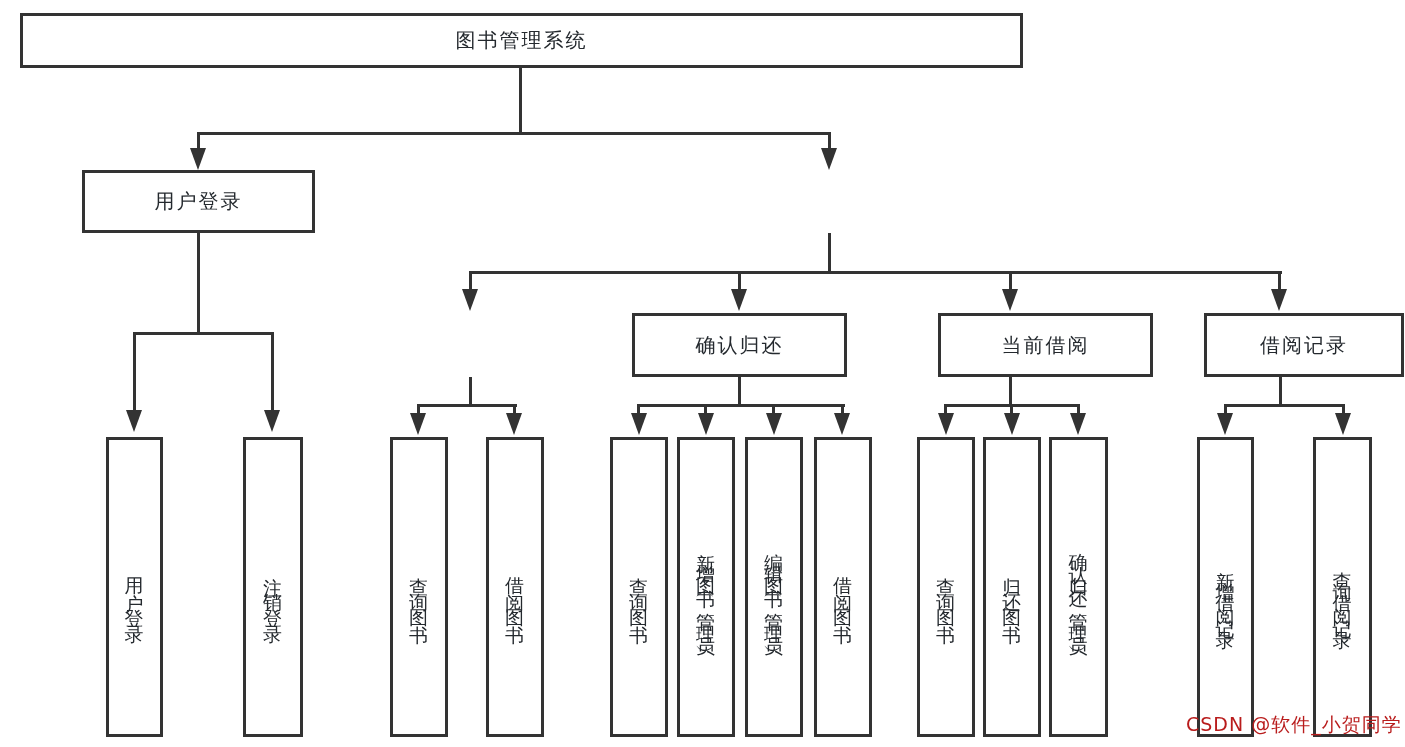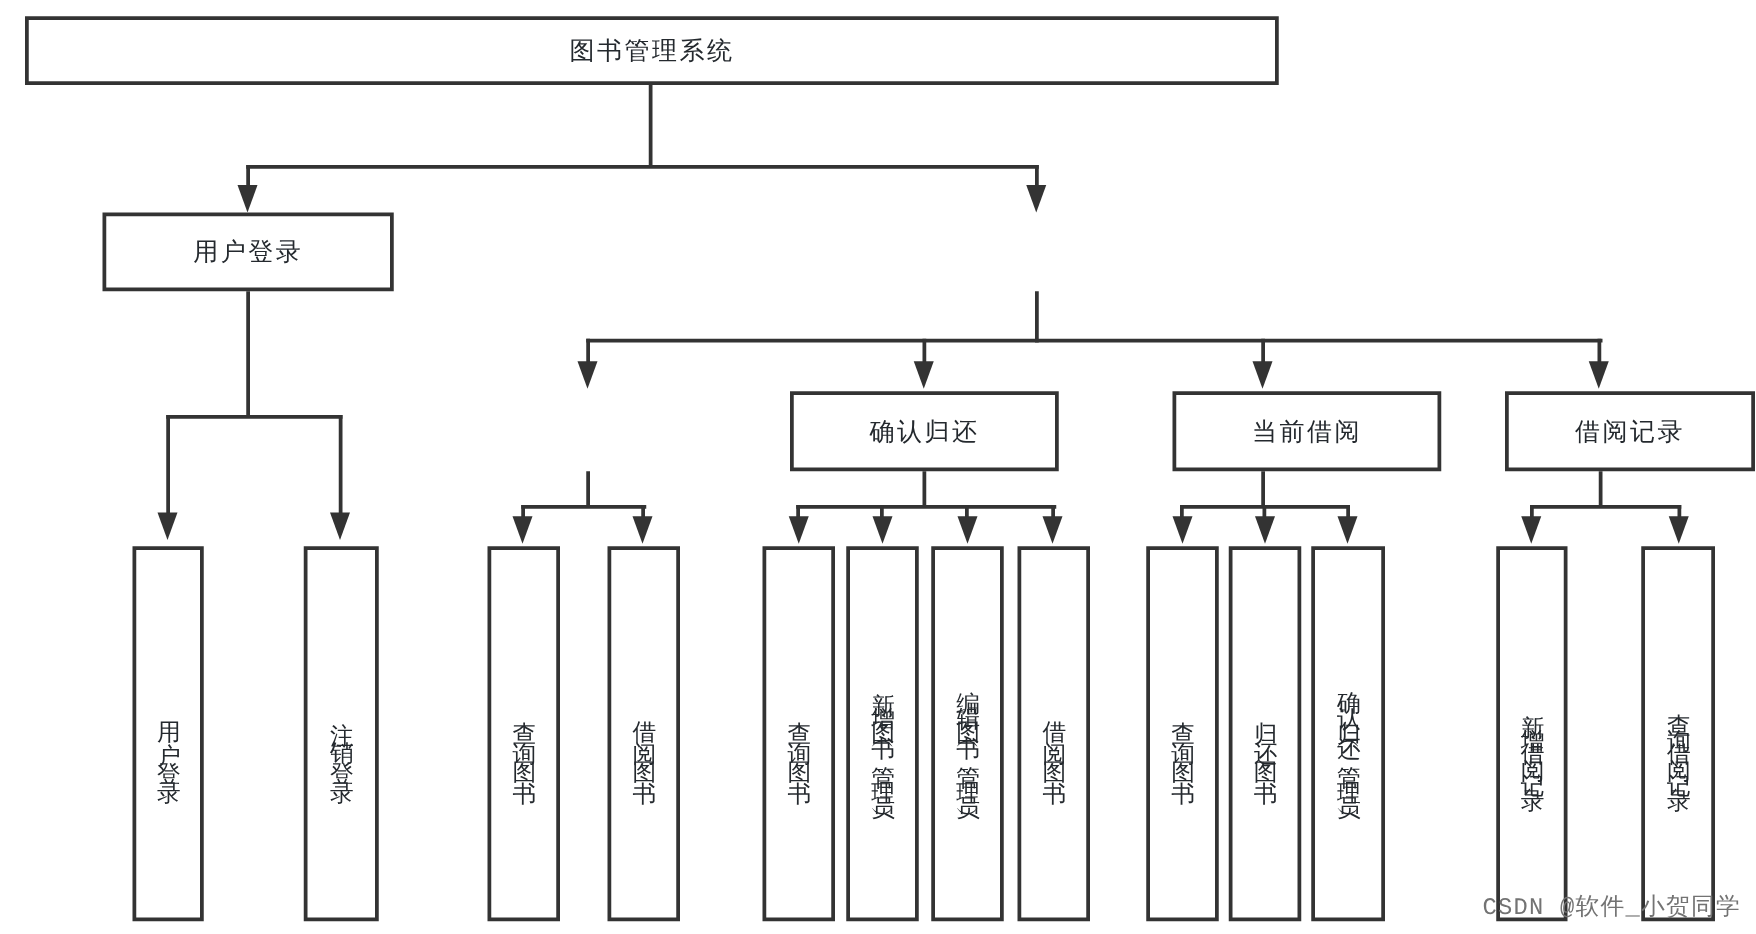--- a/index.html
+++ b/index.html
@@ -21,23 +21,22 @@
   .ls-wide span { letter-spacing:16px; margin-bottom:-14px; }
   .ls-mid  span { letter-spacing:12px; margin-bottom:-10px; }
   .line { position:absolute; background:#333333; }
   .arrow {
     position:absolute; width:0; height:0;
     border-left:8px solid transparent; border-right:8px solid transparent;
     border-top:22px solid #333333;
   }
   .watermark {
     position:absolute; left:1186px; top:712px;
-    font-size:19px; color:#737373; letter-spacing:1px; z-index:5;
+    font-size:19px; color:#b91c1c; letter-spacing:1px; z-index:5;
     white-space:nowrap;
-    font-family:Liberation Mono, monospace;
   }
 </style>
 </head>
 <body>
 
 <div class="canvas">
 
   <div class="box hbox" style="left:20px; top:13px; width:1003px; height:55px;">图书管理系统</div>
 
   <div class="line" style="left:519px; top:68px; width:3px; height:66px;"></div>

